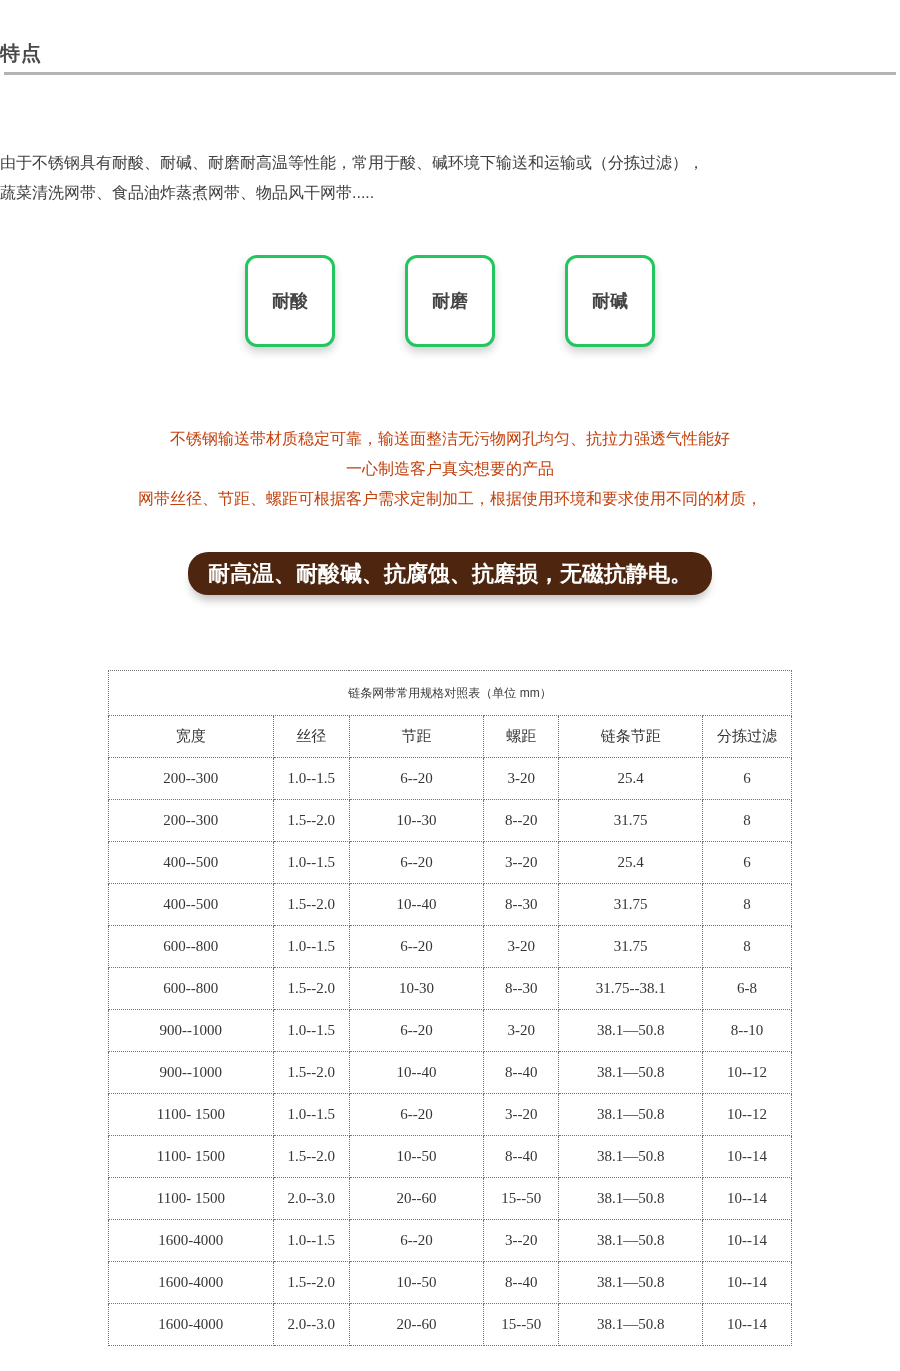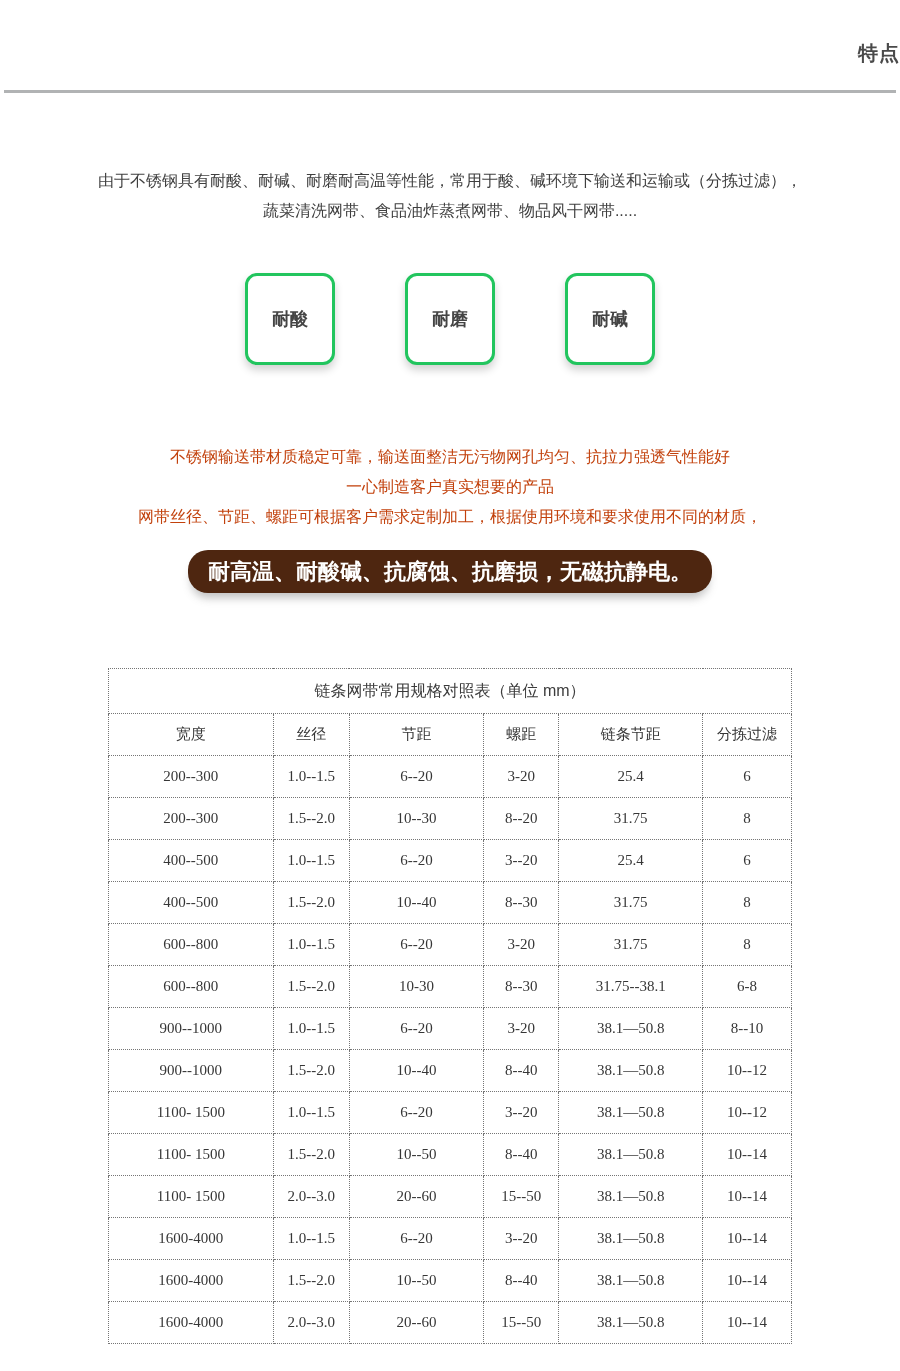--- a/index.html
+++ b/index.html
@@ -13,39 +13,39 @@
   .page {
     width: 900px;
     height: 1371px;
     position: relative;
     overflow: hidden;
     background: #ffffff;
   }
   
   .page-header {
     padding-top: 42px;
-    padding-bottom: 26px;
-    text-align: right;
+    padding-bottom: 8px;
+    text-align: left;
   }
   .page-heading {
     font-size: 20px;
     line-height: 22px;
     font-weight: bold;
     color: #4a4a4a;
     letter-spacing: 1px;
   }
   .header-divider {
     height: 3px;
     background: #b1b3b4;
     margin: 0 4px;
   }
   
   .intro {
     margin-top: 73px;
-    text-align: center;
+    text-align: left;
     font-size: 16px;
     line-height: 30px;
     color: #3f3f3f;
   }
   
   .badges {
     margin-top: 47px;
     display: flex;
     justify-content: center;
     gap: 70px;
@@ -69,21 +69,21 @@
   
   .description {
     margin-top: 77px;
     text-align: center;
     font-size: 16px;
     line-height: 30px;
     color: #c2410c;
   }
   
   .banner-wrap {
-    margin-top: 18px;
+    margin-top: 38px;
     display: flex;
     justify-content: center;
     text-align: center;
   }
   .highlight-banner {
     height: 43px;
     line-height: 43px;
     padding: 0 20px;
     background: #4e2610;
     border-radius: 20px;
@@ -112,21 +112,21 @@
     text-align: center;
     vertical-align: middle;
     font-weight: normal;
     padding: 0;
     overflow: hidden;
     white-space: nowrap;
   }
   .spec-table td.title-cell {
     height: 44px;
     font-family: "Liberation Sans", "DejaVu Sans", sans-serif;
-    font-size: 16px;
+    font-size: 12px;
     color: #3c3c3c;
   }
   .spec-table th { height: 41px; }
   .spec-table tbody td { height: 41px; }
   col.c1 { width: 24.12%; }
   col.c2 { width: 11.11%; }
   col.c3 { width: 19.74%; }
   col.c4 { width: 10.96%; }
   col.c5 { width: 21.05%; }
   col.c6 { width: 13.02%; }

